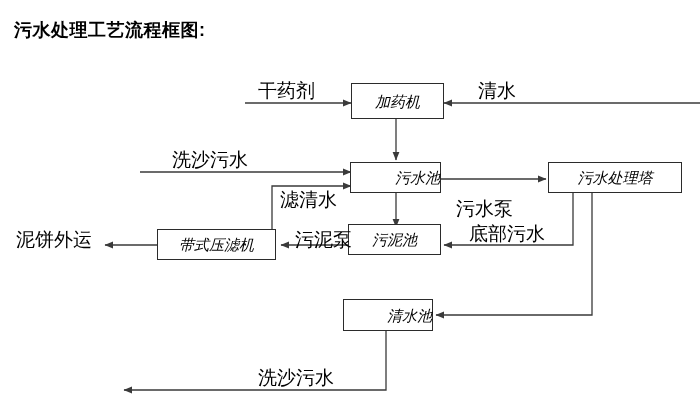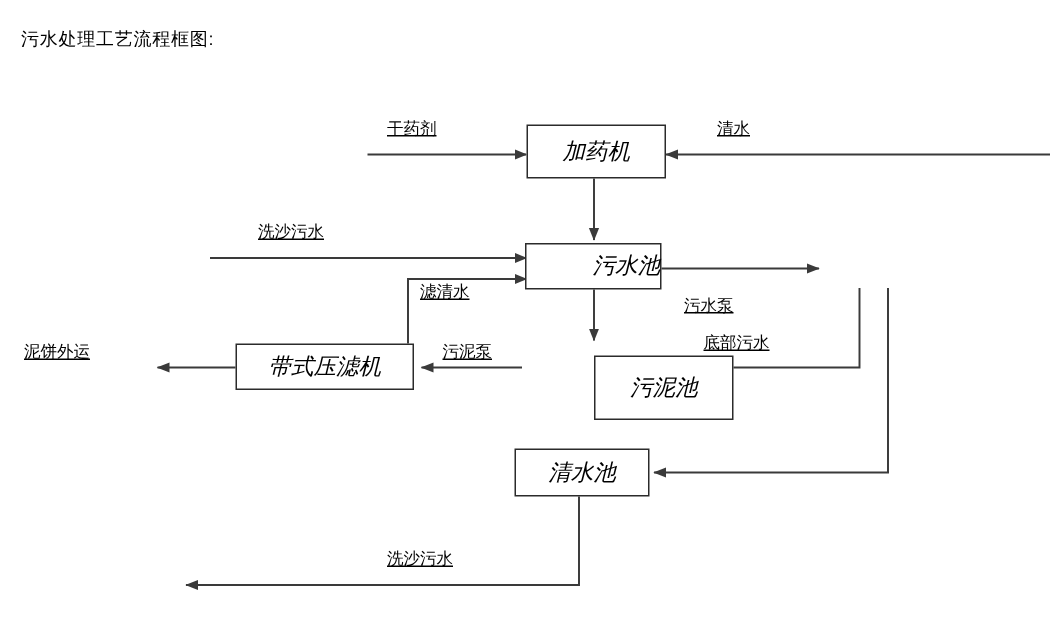--- a/index.html
+++ b/index.html
@@ -13,47 +13,46 @@
     height: 420px;
     background: #ffffff;
     overflow: hidden;
     font-family: "Liberation Sans", "DejaVu Sans", sans-serif;
     color: #000000;
   }
   #title {
     position: absolute;
     left: 14px;
     top: 18px;
-    font-size: 12px;
-    font-weight: normal;
+    font-size: 18px;
+    font-weight: bold;
     letter-spacing: 0.5px;
     white-space: nowrap;
   }
   .node {
     position: absolute;
     box-sizing: border-box;
     border: 1px solid #2b2b2b;
     background: #ffffff;
     display: flex;
     align-items: center;
     justify-content: center;
     font-size: 15px;
     line-height: 1;
     white-space: nowrap;
     z-index: 3;
     font-style: italic;
   }
   .edge-label {
     position: absolute;
-    font-size: 11px;
+    font-size: 19px;
     line-height: 1;
     white-space: nowrap;
     z-index: 4;
     background: transparent;
-    text-decoration: underline;
   }
   #wires {
     position: absolute;
     left: 0;
     top: 0;
     width: 700px;
     height: 420px;
     z-index: 1;
   }
   #wires line, #wires polyline {
@@ -102,30 +101,33 @@
   </svg>
 
   <div class="node" style="left:351px; top:83px; width:93px; height:36px;">
     <span>加药机</span>
   </div>
 
   <div class="node" style="left:350px; top:162px; width:91px; height:31px;justify-content:flex-end;">
     <span>污水池</span>
   </div>
 
+  <div class="node" style="left:548px; top:162px; width:134px; height:31px;">
+    <span>污水处理塔</span>
+  </div>
 
   <div class="node" style="left:157px; top:229px; width:119px; height:31px;">
     <span>带式压滤机</span>
   </div>
 
-  <div class="node" style="left:348px; top:237px; width:93px; height:43px;margin-left:48px;">
+  <div class="node" style="left:348px; top:224px; width:93px; height:31px;">
     <span>污泥池</span>
   </div>
 
-  <div class="node" style="left:343px; top:299px; width:90px; height:32px;">
+  <div class="node" style="left:343px; top:299px; width:90px; height:32px;justify-content:flex-end;">
     <span>清水池</span>
   </div>
 
   <div class="edge-label" style="left:258px; top:81px;">干药剂</div>
 
   <div class="edge-label" style="left:478px; top:81px;">清水</div>
 
   <div class="edge-label" style="left:172px; top:150px;">洗沙污水</div>
 
   <div class="edge-label" style="left:260px; top:190px;margin-left:20px;">滤清水</div>

